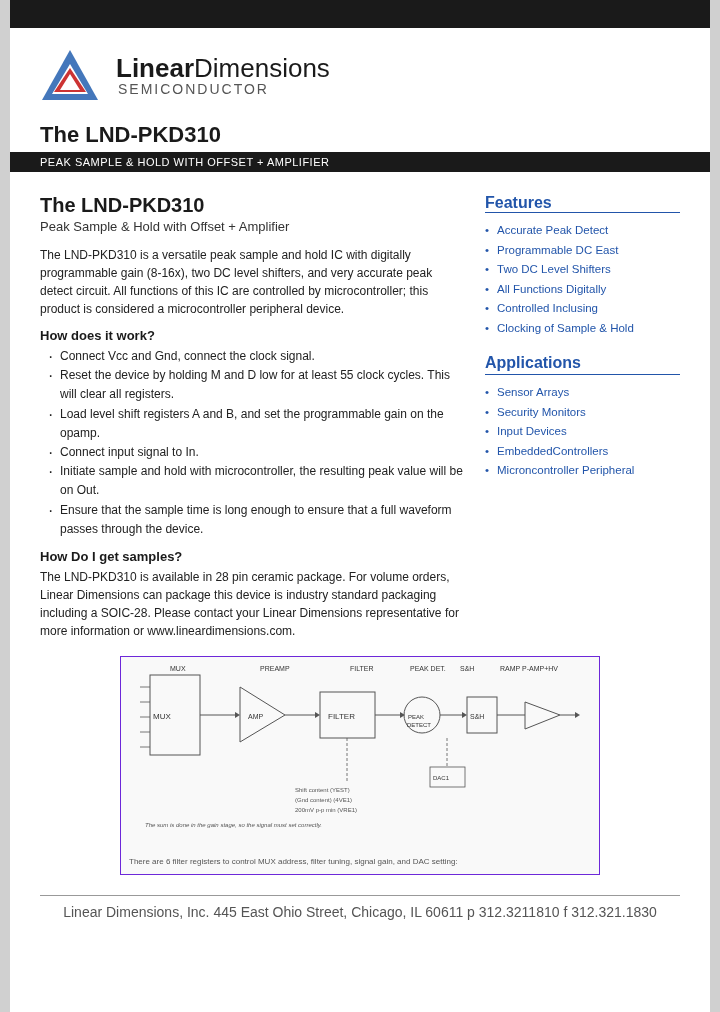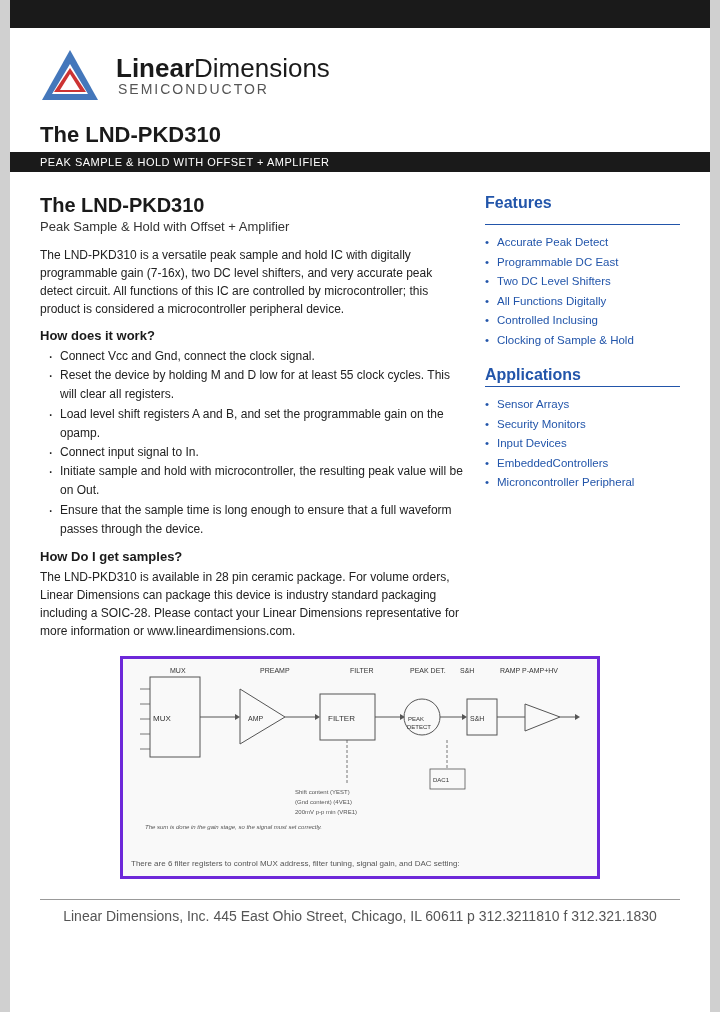--- a/index.html
+++ b/index.html
@@ -119,21 +119,21 @@
       position: absolute;
       left: 8px;
       font-size: 16px;
       line-height: 1.3;
     }
     .features-title {
       font-size: 16px;
       font-weight: bold;
       color: #2255aa;
       border-bottom: 1px solid #2255aa;
-      padding-bottom: 12px;
+      padding-bottom: 0;
       margin-bottom: 8px;
     }
     .features-list {
       list-style: none;
       padding: 0;
       margin: 0 0 16px 0;
     }
     .features-list li {
       font-size: 11.5px;
       color: #2255aa;
@@ -174,21 +174,21 @@
       color: #2255aa;
     }
     .diagram-section {
       padding: 0 30px 10px 30px;
       text-align: center;
     }
     .diagram-box {
       width: 100%;
       max-width: 480px;
       margin: 0 auto;
-      border: 3px solid #6d28d9;
+      border: 1px solid #6d28d9;
       background: #f9f9f9;
       min-height: 200px;
       position: relative;
       overflow: hidden;
     }
     .footer-bar {
       border-top: 1px solid #999;
       margin: 10px 30px 0 30px;
       padding: 8px 0 10px 0;
       font-size: 14px;
@@ -234,21 +234,21 @@
     <span>PEAK SAMPLE &amp; HOLD WITH OFFSET + AMPLIFIER</span>
   </div>
 
   <div class="main-content">
 
     <div class="left-col">
 
       <div class="section-title-large">The LND-PKD310</div>
       <div class="section-subtitle">Peak Sample &amp; Hold with Offset + Amplifier</div>
 
-      <div class="content-text">The LND-PKD310 is a versatile peak sample and hold IC with digitally programmable gain (7-16x), two DC level shifters, and very accurate peak detect circuit.  All functions of this IC are controlled by microcontroller; this product is considered a microcontroller peripheral device.</div>
+      <div class="content-text">The LND-PKD310 is a versatile peak sample and hold IC with digitally programmable gain (8-16x), two DC level shifters, and very accurate peak detect circuit.  All functions of this IC are controlled by microcontroller; this product is considered a microcontroller peripheral device.</div>
 
       <div class="content-heading">How does it work?</div>
 
       <ul class="bullet-list">
         <li>Connect Vcc and Gnd, connect the clock signal.</li>
         <li>Reset the device by holding M and D low for at least 55 clock cycles.  This will clear all registers.</li>
         <li>Load level shift registers A and B, and set the programmable gain on the opamp.</li>
         <li>Connect input signal to In.</li>
         <li>Initiate sample and hold with microcontroller, the resulting peak value will be on Out.</li>
         <li>Ensure that the sample time is long enough to ensure that a full waveform passes through the device.</li>

